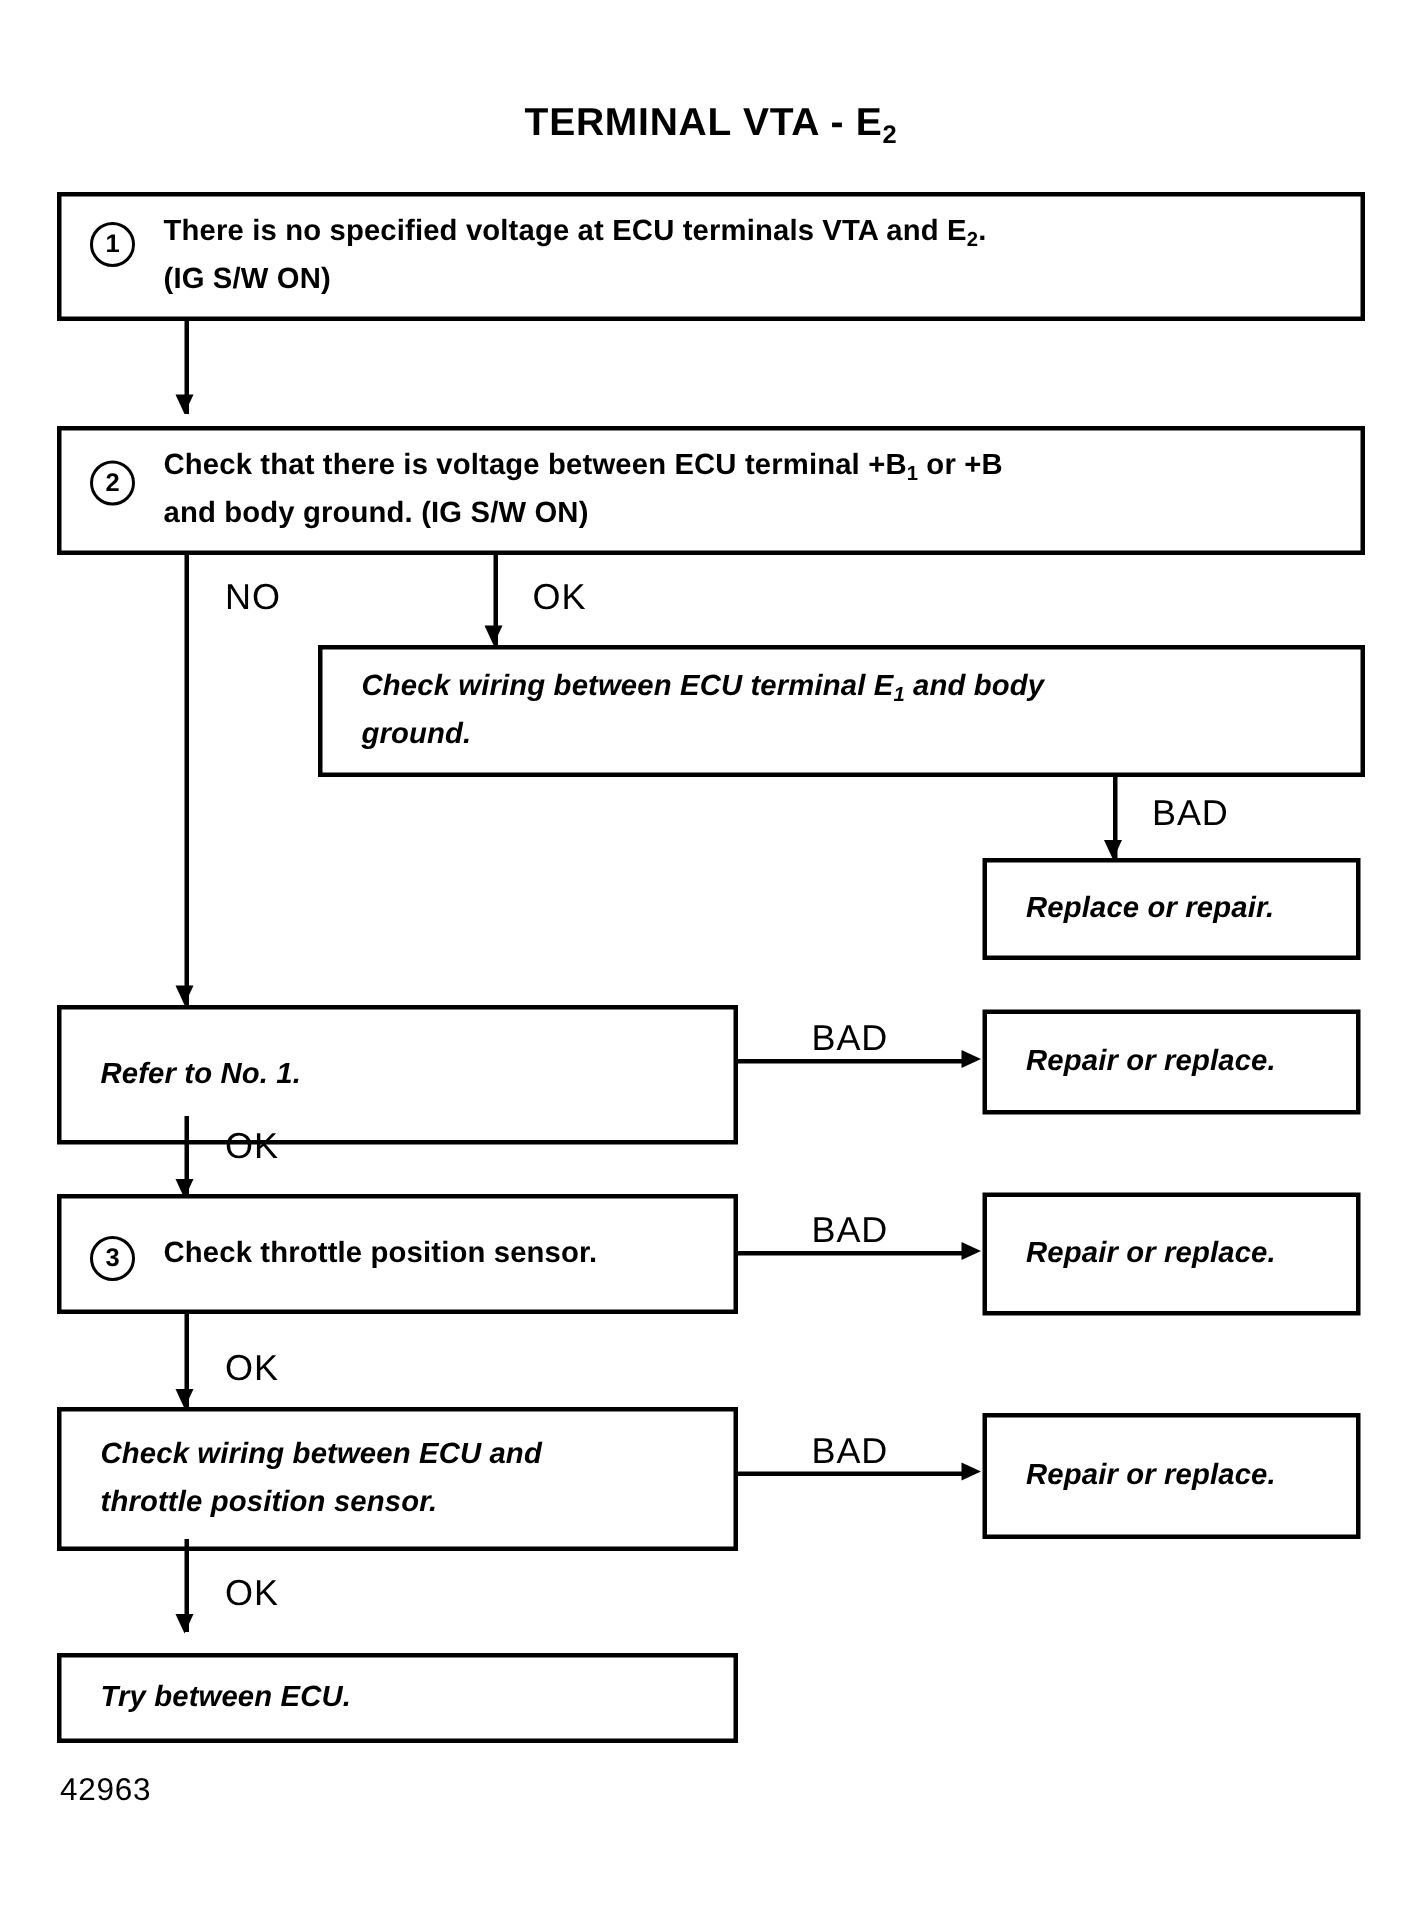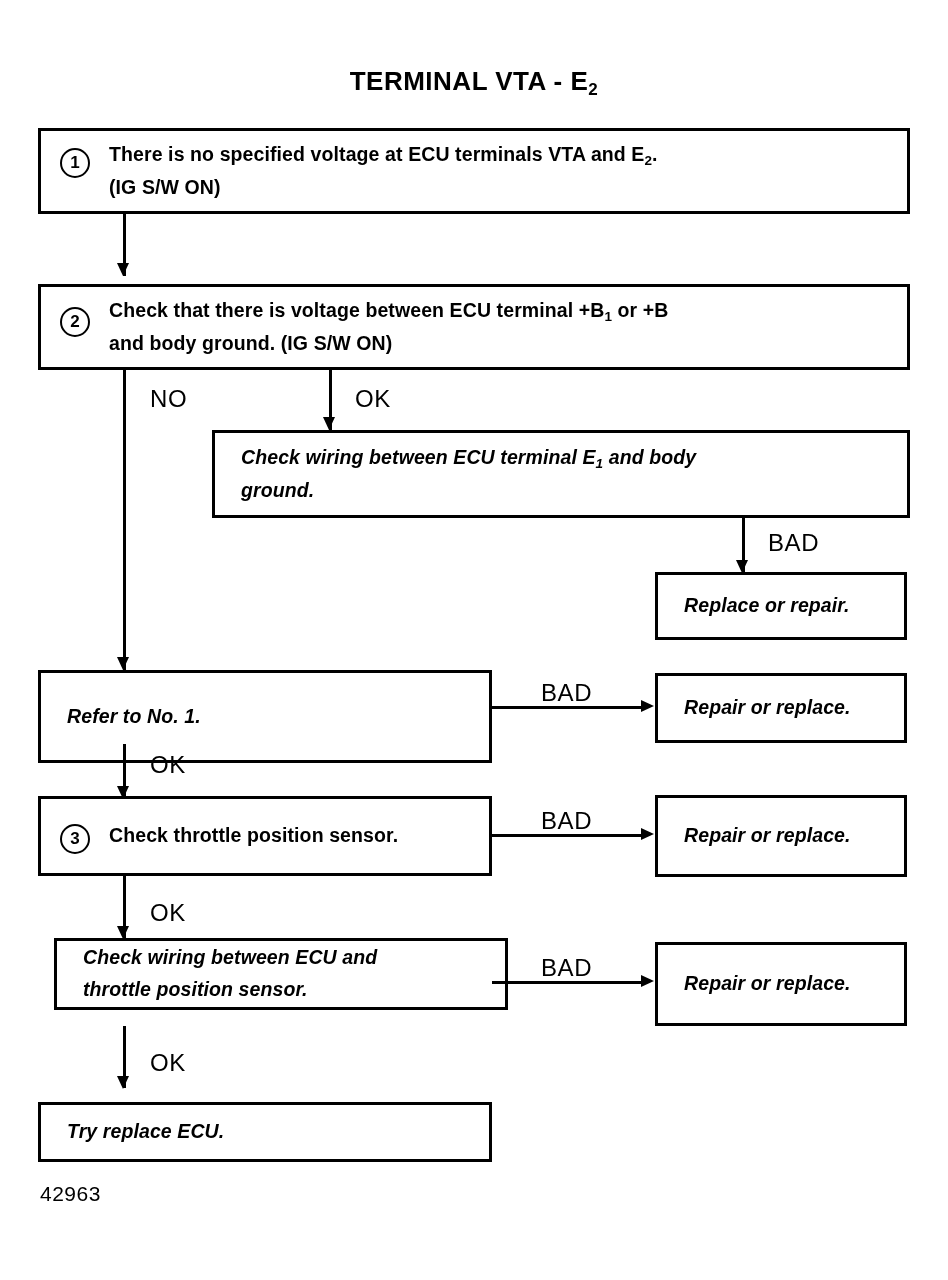--- a/index.html
+++ b/index.html
@@ -223,21 +223,21 @@
   <div class="box pad-plain" style="left:655px; top:795px; width:252px; height:82px;">
     <div class="txt">
       <div class="line">Repair or replace.</div>
     </div>
   </div>
 
   <div class="vline" style="left:123px; top:876px; height:62px;"></div>
   <div class="arrow-down" style="left:117px; top:926px;"></div>
   <div class="edge-label" style="left:150px; top:899px;">OK</div>
 
-  <div class="box pad-plain" style="left:38px; top:938px; width:454px; height:72px;margin-left:16px;">
+  <div class="box pad-plain" style="left:38px; top:938px; width:454px; height:96px;">
     <div class="txt">
       <div class="line">Check wiring between ECU and</div>
       <div class="line">throttle position sensor.</div>
     </div>
   </div>
 
   <div class="hline-thin" style="left:492px; top:981px; width:152px;"></div>
   <div class="arrow-right" style="left:641px; top:975px;"></div>
   <div class="edge-label" style="left:541px; top:954px;">BAD</div>
 
@@ -246,19 +246,19 @@
       <div class="line">Repair or replace.</div>
     </div>
   </div>
 
   <div class="vline" style="left:123px; top:1026px; height:62px;"></div>
   <div class="arrow-down" style="left:117px; top:1076px;"></div>
   <div class="edge-label" style="left:150px; top:1049px;">OK</div>
 
   <div class="box pad-plain" style="left:38px; top:1102px; width:454px; height:60px;">
     <div class="txt">
-      <div class="line">Try replace ECU.</div>
+      <div class="line">Try between ECU.</div>
     </div>
   </div>
 
   <div class="fignum">42963</div>
 
 </div>
 
 </body></html>

